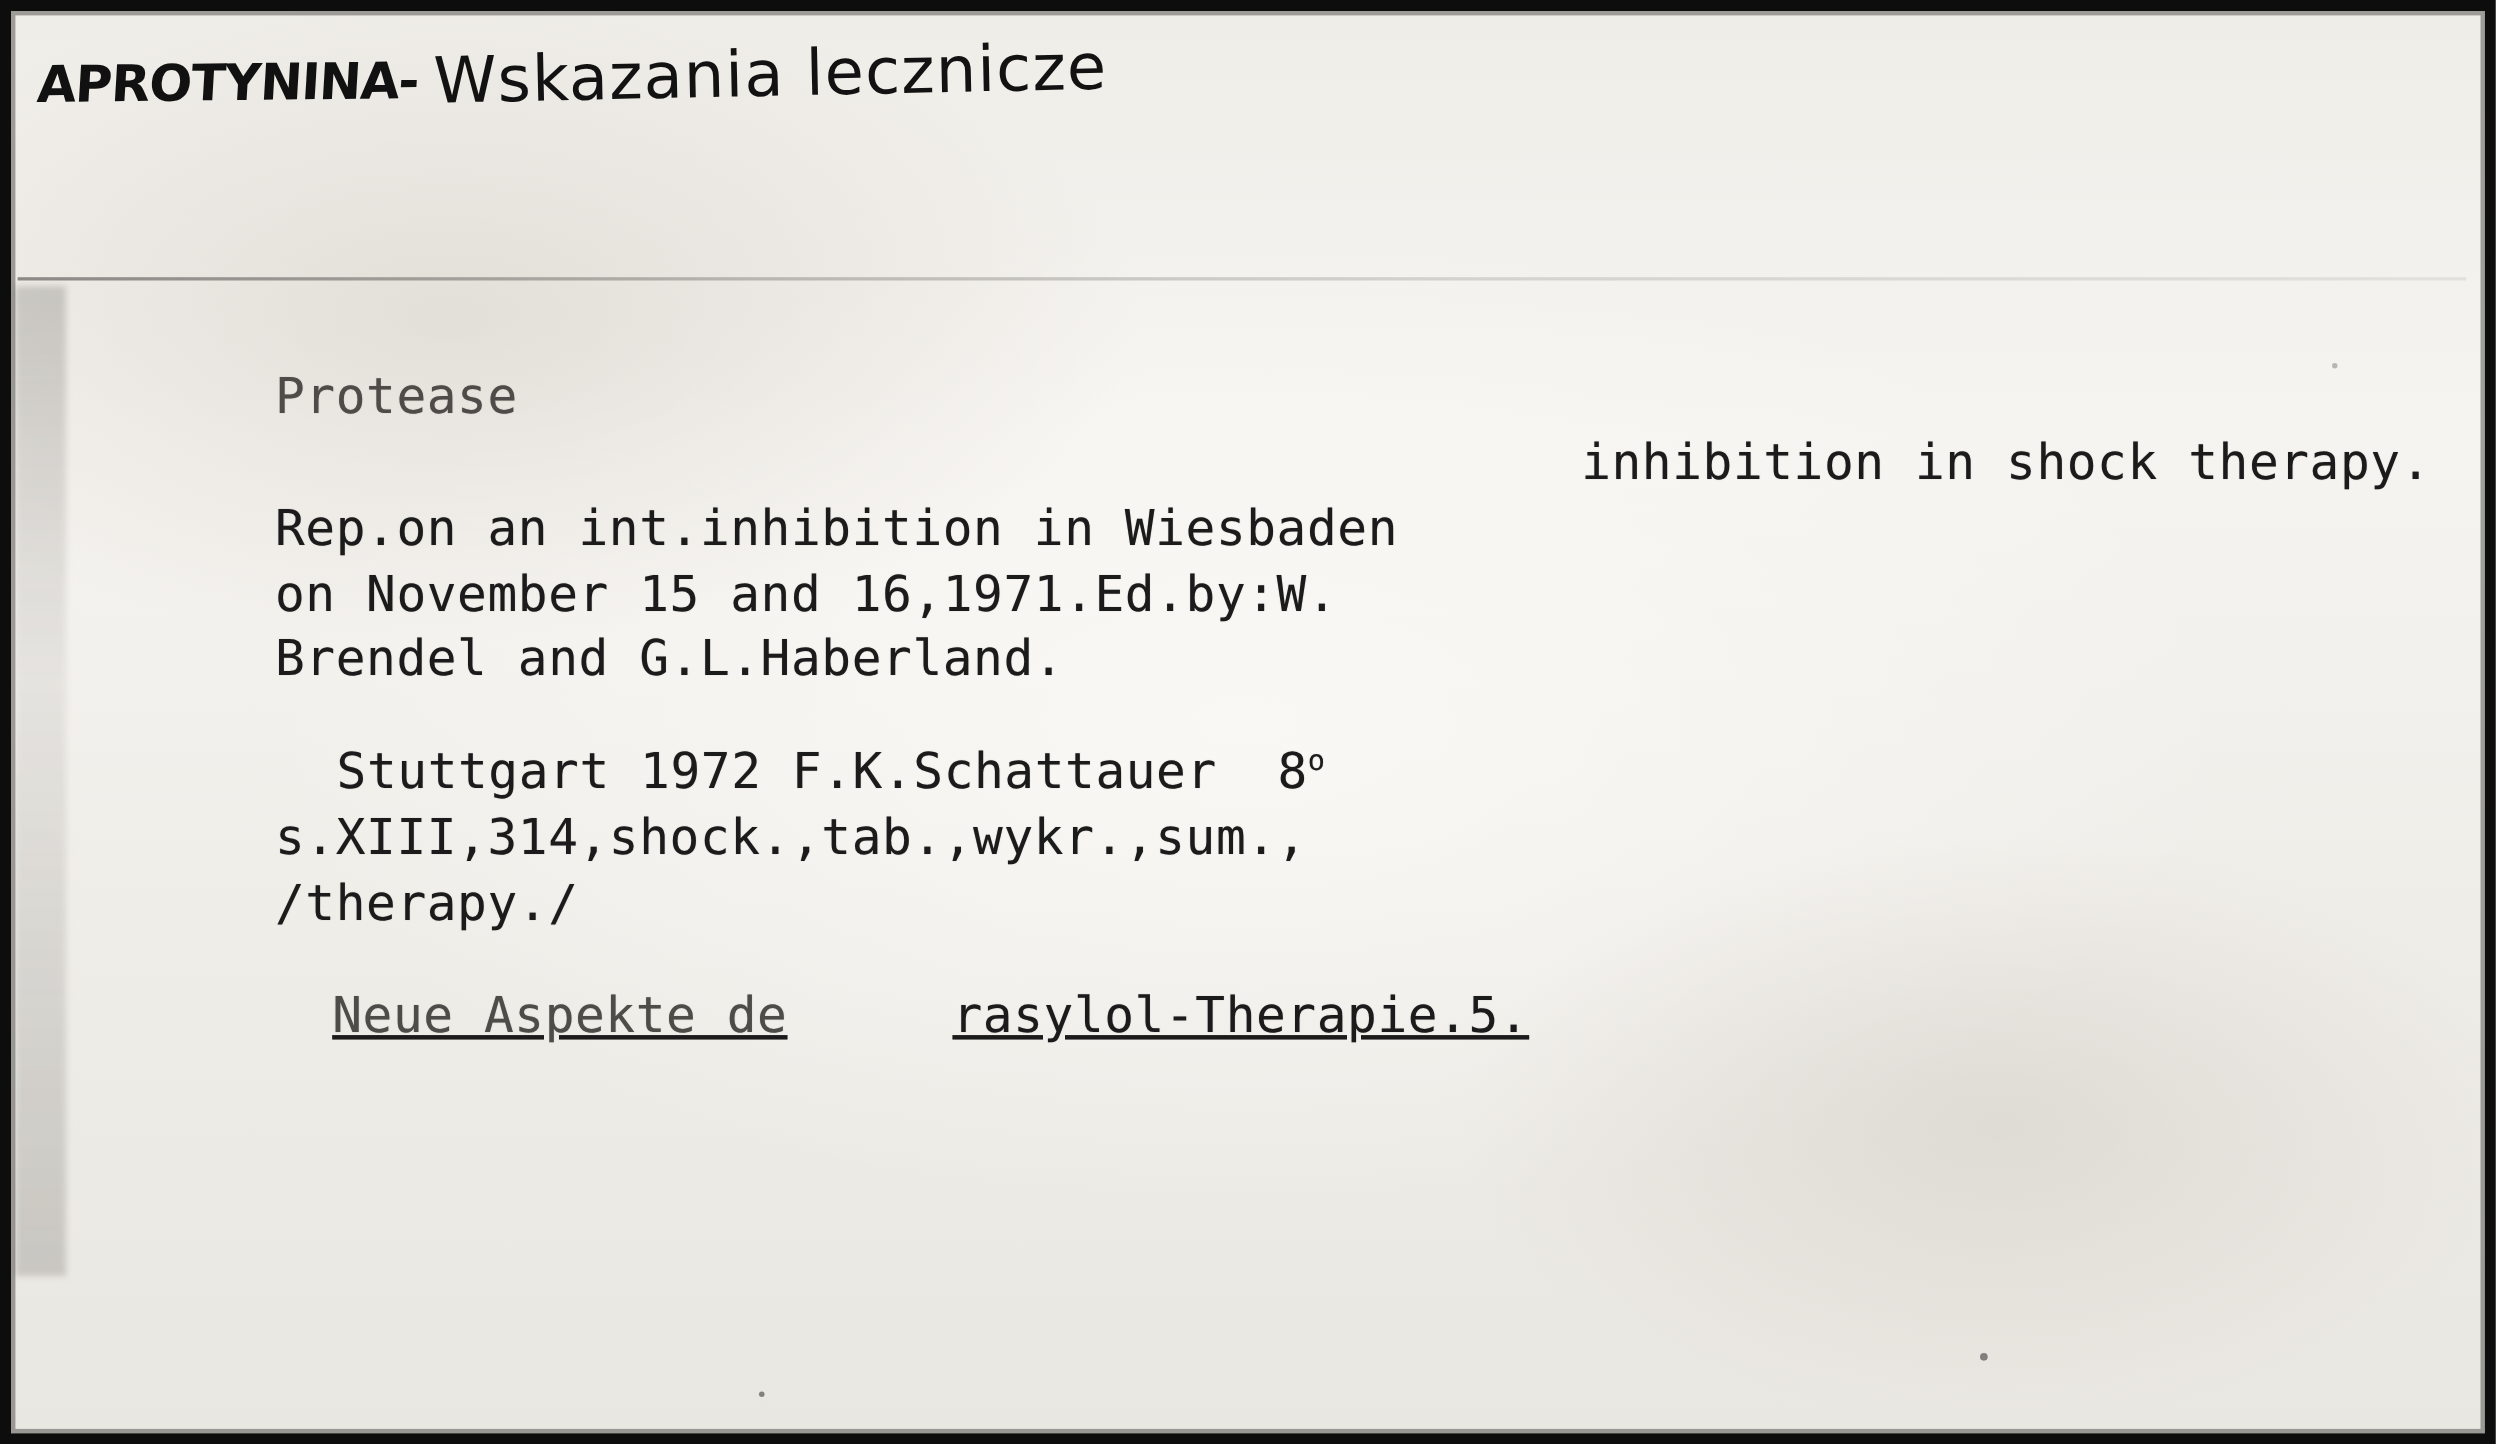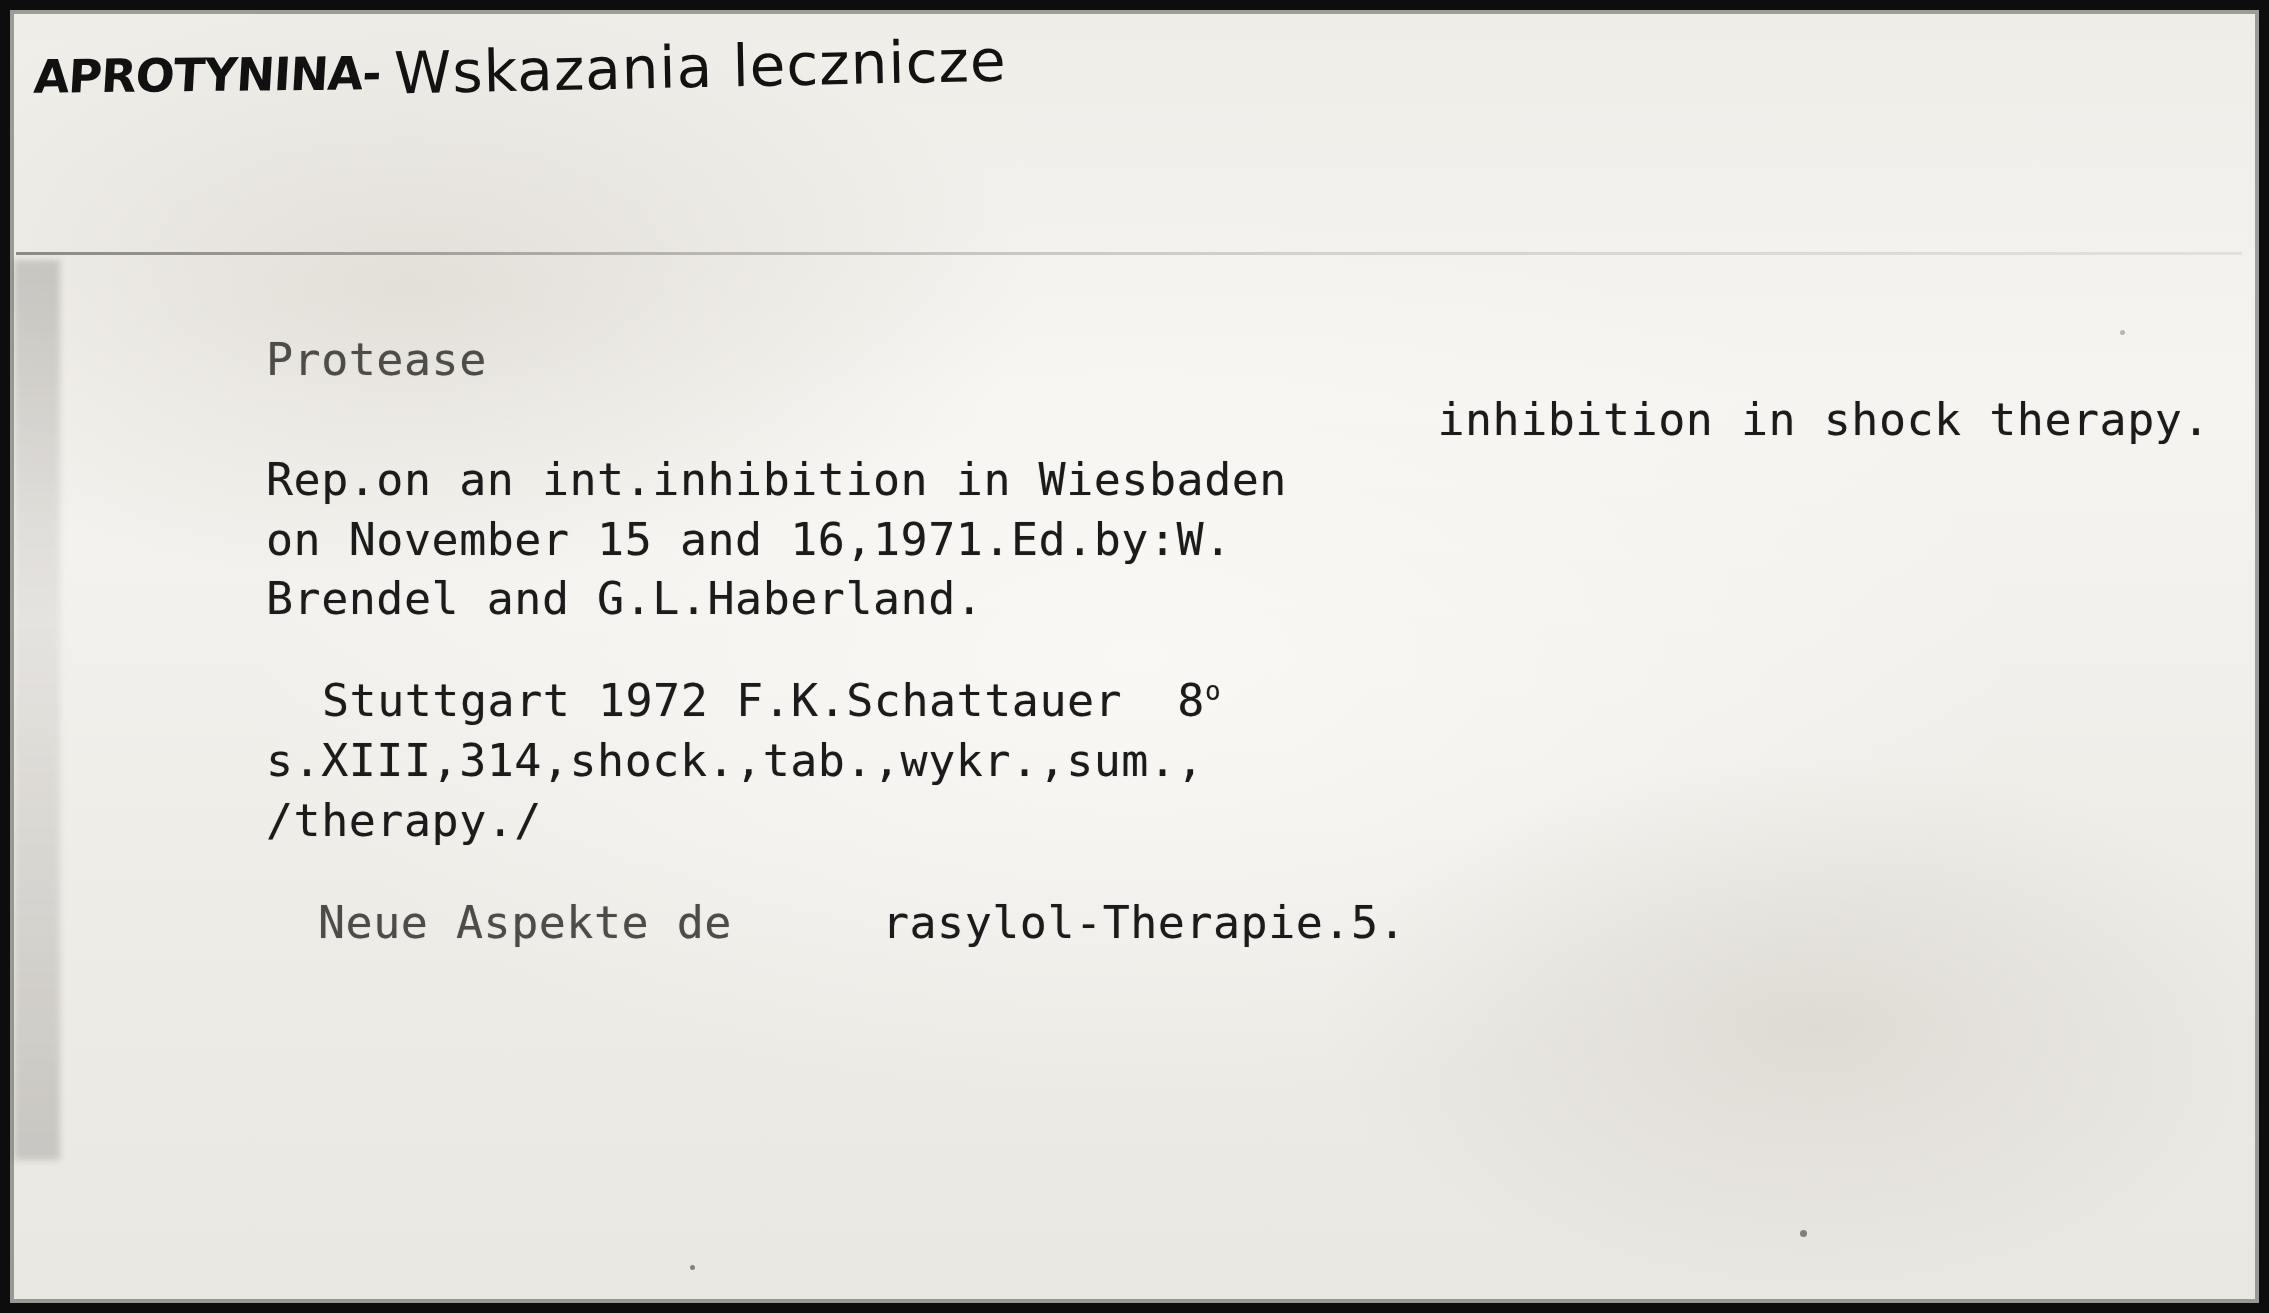--- a/index.html
+++ b/index.html
@@ -121,21 +121,21 @@
     top: 330px;
     width: 1960px;
     font-family: "DejaVu Sans Mono", monospace;
     font-size: 45px;
     line-height: 1.33;
     color: #1b1b1b;
     letter-spacing: 0.5px;
     text-shadow: 0 0 1px rgba(40,40,40,0.35);
   }
   .tw-line { white-space: pre; }
-  .tw-block { margin-bottom: 0; margin-left: 16px; }
+  .tw-block { margin-bottom: 0; }
   .gap { height: 42px; }
   .faint { color: #4e4c49; }
 
   
   .speck {
     position: absolute;
     background: #2c2c2c;
     border-radius: 50%;
     opacity: 0.55;
   }
@@ -170,21 +170,21 @@
 
     <div class="tw-block">
       <div class="tw-line" style="padding-left:56px;"><span>Stuttgart 1972 F.K.Schattauer  8</span><sup style="font-size:26px;">o</sup></div>
       <div class="tw-line">s.XIII,314,shock.,tab.,wykr.,sum.,</div>
       <div class="tw-line">/therapy./</div>
     </div>
 
     <div class="gap"></div>
 
     <div class="tw-block">
-      <div class="tw-line" style="padding-left:52px;"><span class="faint">Neue Aspekte de</span><span style="display:inline-block;width:150px;"></span><span>rasylol-Therapie.5.</span></div>
+      <div class="tw-line" style="padding-left:52px;text-decoration:underline;"><span class="faint">Neue Aspekte de</span><span style="display:inline-block;width:150px;"></span><span>rasylol-Therapie.5.</span></div>
     </div>
 
   </div>
 
   <div class="speck" style="left:1800px; top:1230px; width:7px; height:7px;"></div>
   <div class="speck" style="left:690px; top:1265px; width:5px; height:5px;"></div>
   <div class="speck" style="left:2120px; top:330px; width:5px; height:5px; opacity:0.3;"></div>
 
   <div id="scan-frame-inner"></div>
   <div id="scan-frame"></div>

